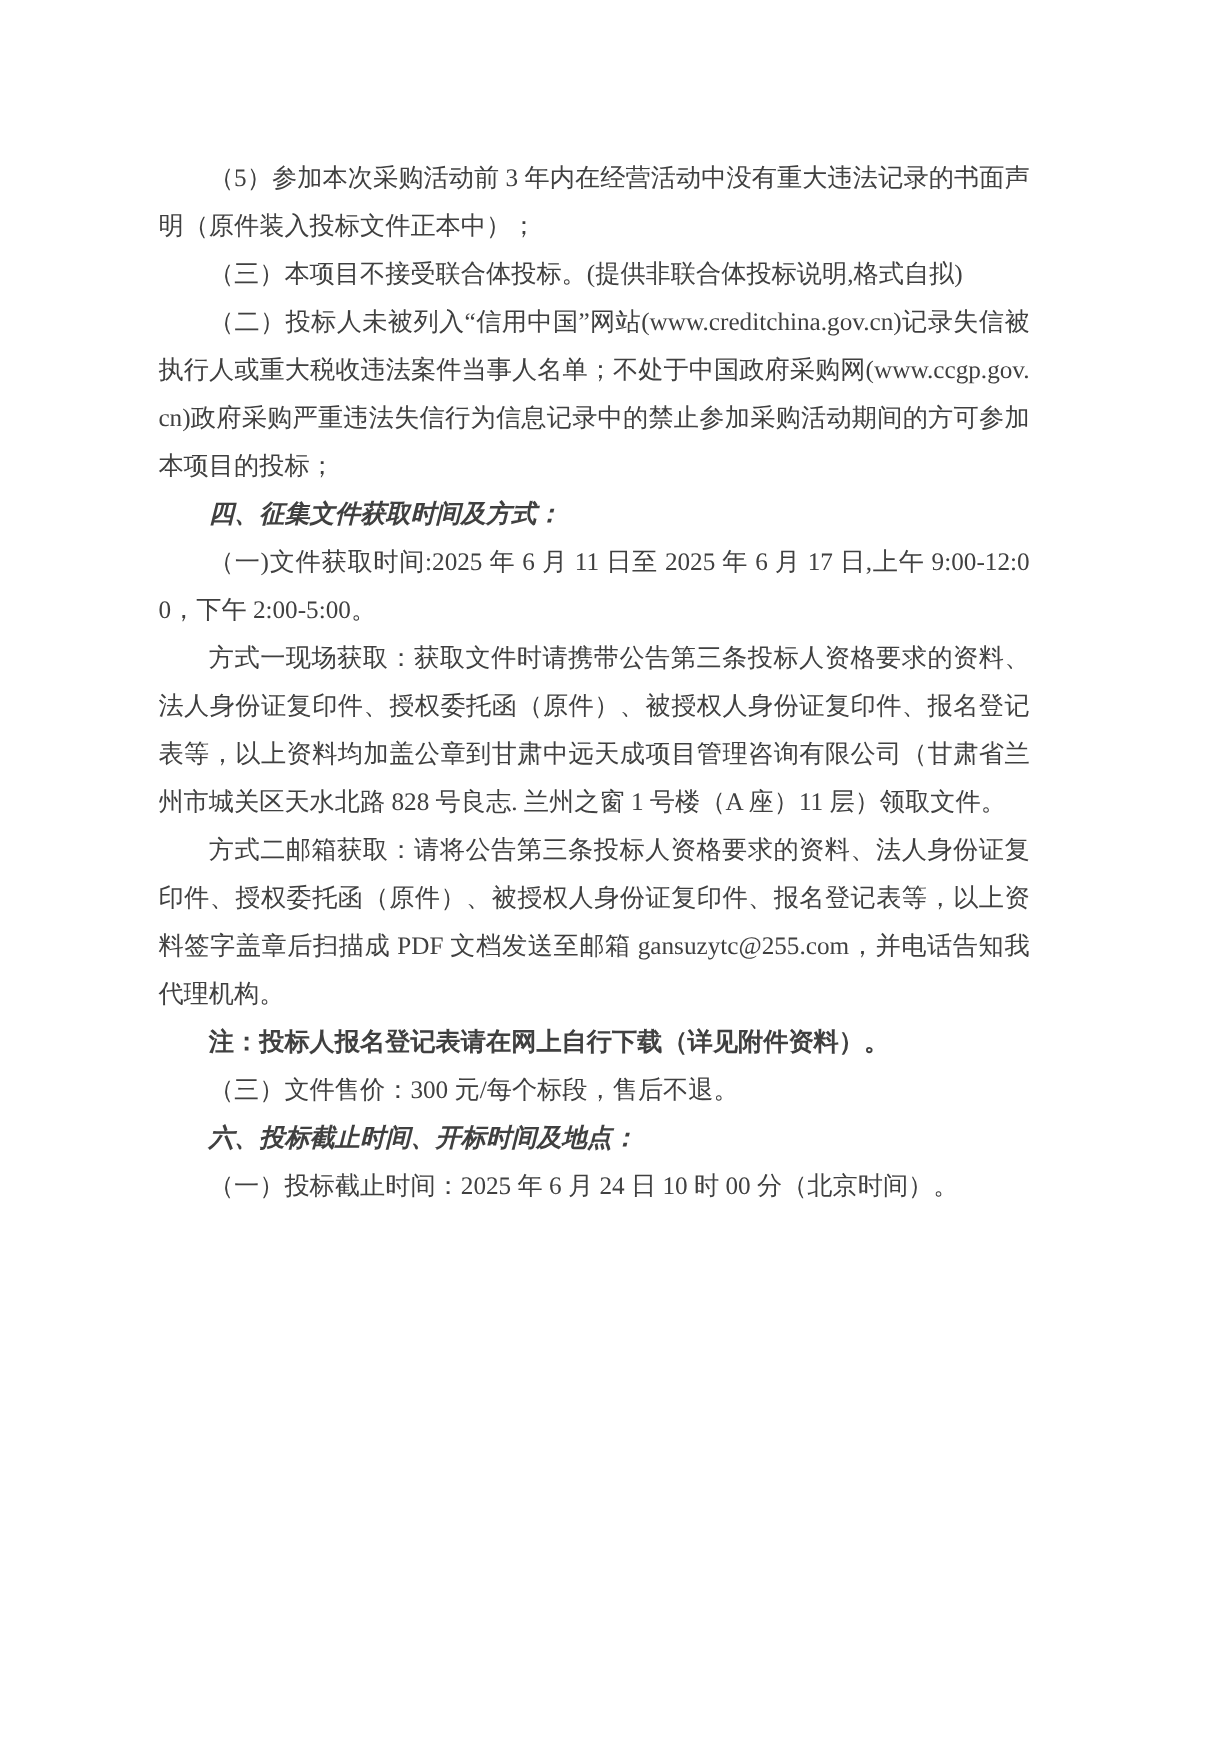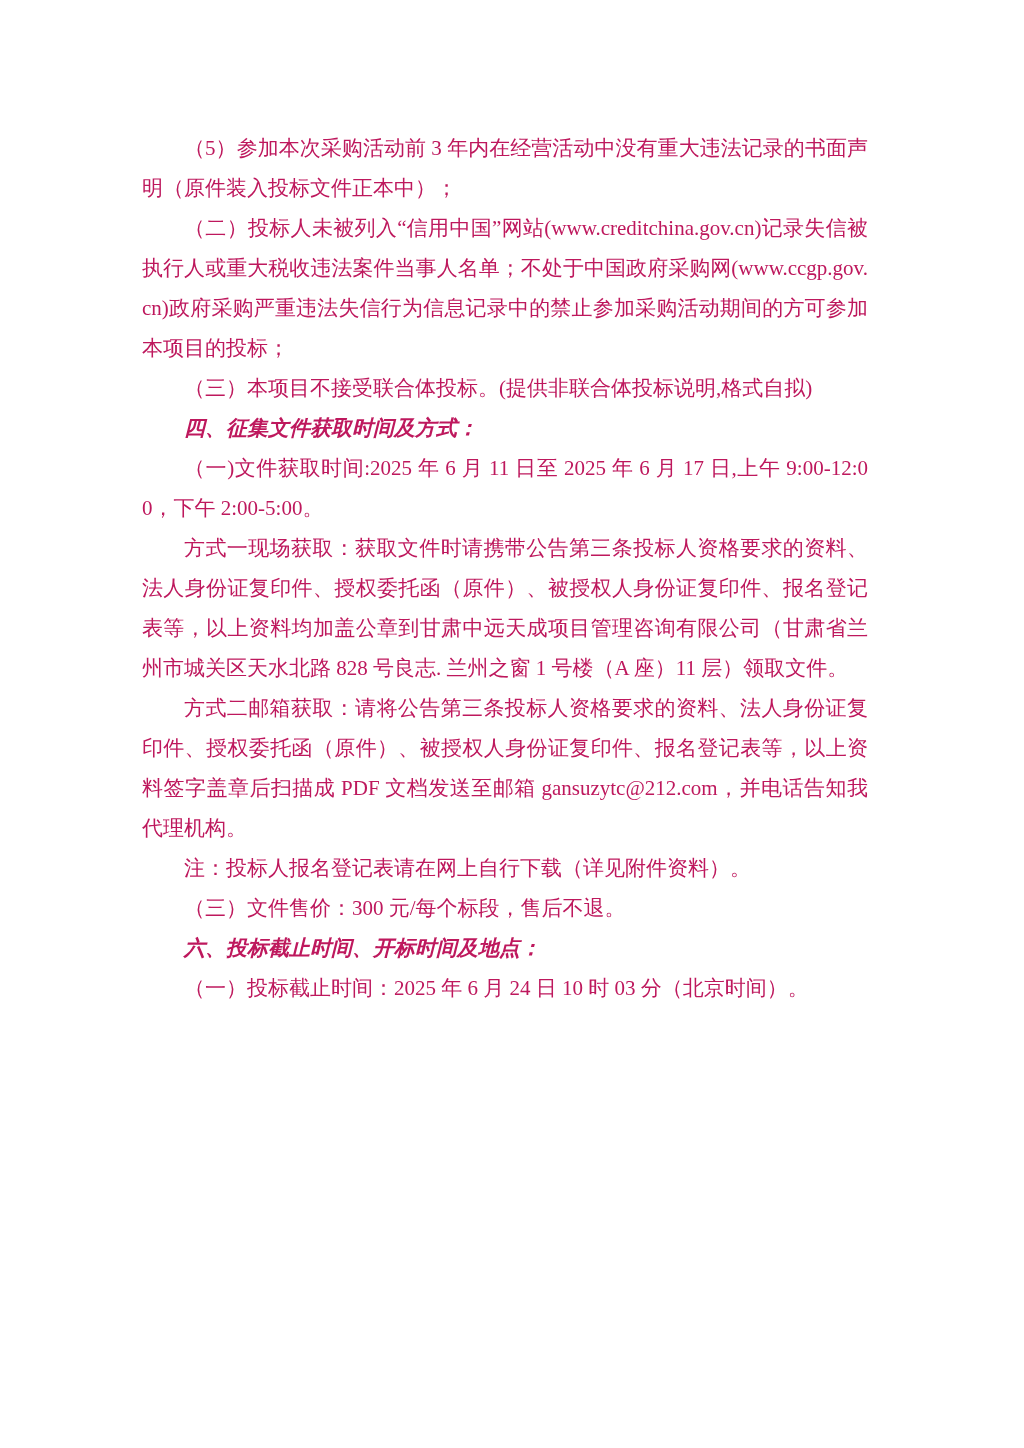--- a/index.html
+++ b/index.html
@@ -9,52 +9,52 @@
   }
   body {
     width: 1024px;
     height: 1448px;
     position: relative;
     font-family: "Liberation Serif", "DejaVu Serif", serif;
   }
   .doc-page {
     position: absolute;
     top: 128px;
-    left: 142px;
+    left: 132px;
     width: 726px;
-    color: #be185d;
+    color: #404040;
   }
   .doc-page p {
     margin: 0;
     padding: 0;
     font-size: 21px;
     line-height: 40px;
     text-align: justify;
     text-indent: 2em;
     word-break: break-all;
   }
   p.heading {
     font-weight: bold;
     font-style: italic;
   }
   p.note {
-    font-weight: normal;
+    font-weight: bold;
   }
   .bold-label {
     font-weight: bold;
   }
 </style>
 </head>
 <body>
 
 <div class="doc-page">
   <p>（5）参加本次采购活动前 3 年内在经营活动中没有重大违法记录的书面声明（原件装入投标文件正本中）；</p>
+  <p>（三）本项目不接受联合体投标。(提供非联合体投标说明,格式自拟)</p>
   <p>（二）投标人未被列入“信用中国”网站(www.creditchina.gov.cn)记录失信被执行人或重大税收违法案件当事人名单；不处于中国政府采购网(www.ccgp.gov.cn)政府采购严重违法失信行为信息记录中的禁止参加采购活动期间的方可参加本项目的投标；</p>
-  <p>（三）本项目不接受联合体投标。(提供非联合体投标说明,格式自拟)</p>
   <p class="heading">四、征集文件获取时间及方式：</p>
   <p>（一)文件获取时间:2025 年 6 月 11 日至 2025 年 6 月 17 日,上午 9:00-12:00，下午 2:00-5:00。</p>
   <p>方式一现场获取：获取文件时请携带公告第三条投标人资格要求的资料、法人身份证复印件、授权委托函（原件）、被授权人身份证复印件、报名登记表等，以上资料均加盖公章到甘肃中远天成项目管理咨询有限公司（甘肃省兰州市城关区天水北路 828 号良志. 兰州之窗 1 号楼（A 座）11 层）领取文件。</p>
-  <p>方式二邮箱获取：请将公告第三条投标人资格要求的资料、法人身份证复印件、授权委托函（原件）、被授权人身份证复印件、报名登记表等，以上资料签字盖章后扫描成 PDF 文档发送至邮箱 gansuzytc@212.com，并电话告知我代理机构。</p>
+  <p>方式二邮箱获取：请将公告第三条投标人资格要求的资料、法人身份证复印件、授权委托函（原件）、被授权人身份证复印件、报名登记表等，以上资料签字盖章后扫描成 PDF 文档发送至邮箱 gansuzytc@255.com，并电话告知我代理机构。</p>
   <p class="note">注：投标人报名登记表请在网上自行下载（详见附件资料）。</p>
   <p>（三）文件售价：300 元/每个标段，售后不退。</p>
   <p class="heading">六、投标截止时间、开标时间及地点：</p>
-  <p>（一）投标截止时间：2025 年 6 月 24 日 10 时 03 分（北京时间）。</p>
+  <p>（一）投标截止时间：2025 年 6 月 24 日 10 时 00 分（北京时间）。</p>
 </div>
 
 </body></html>

